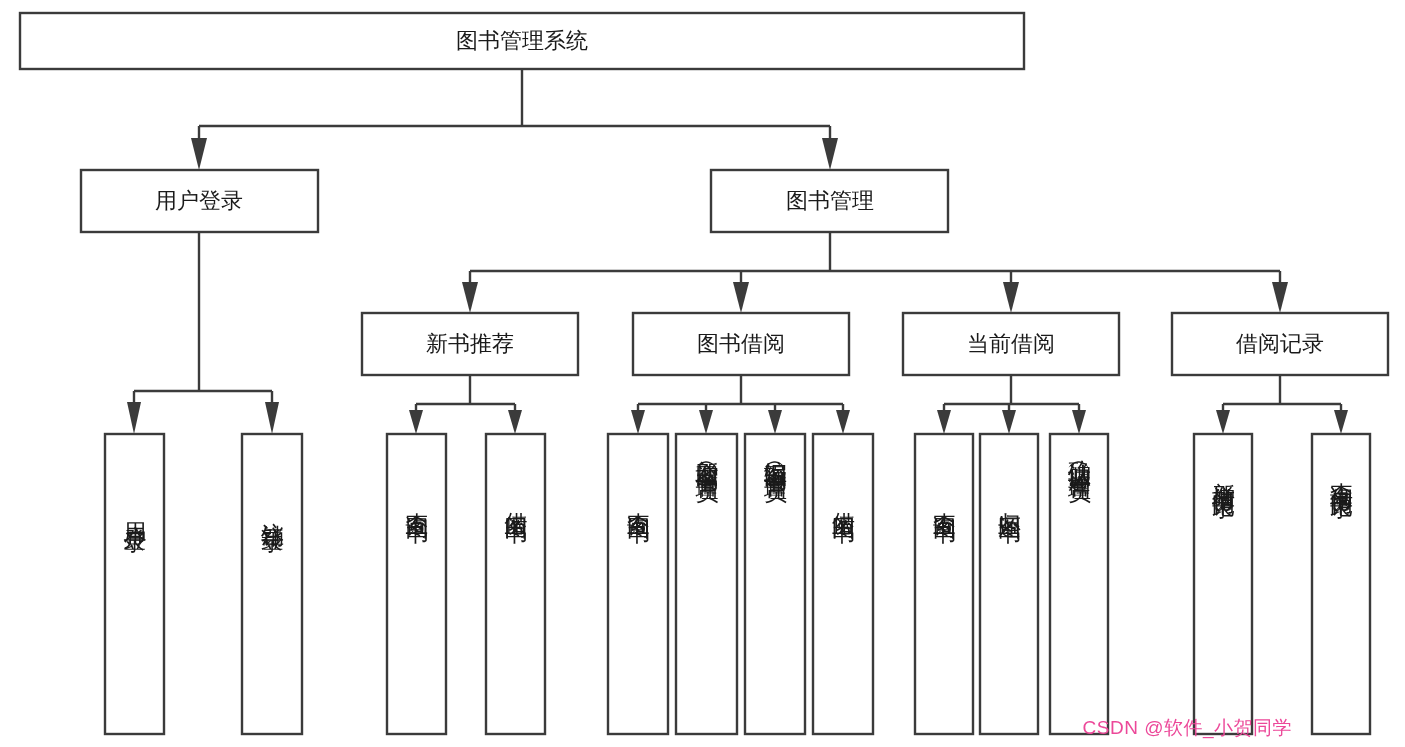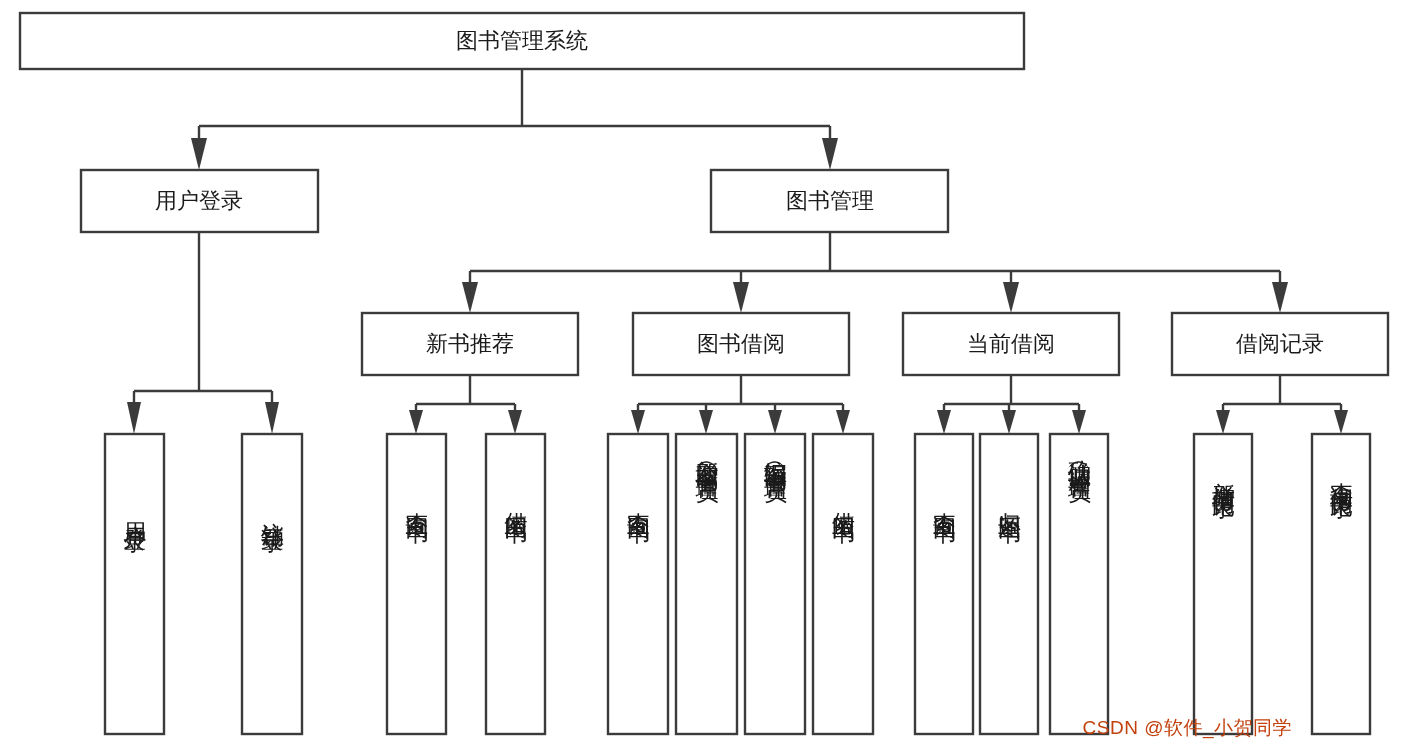--- a/index.html
+++ b/index.html
@@ -64,21 +64,21 @@
     letter-spacing: 3px;
     color: #1a1a1a;
     white-space: nowrap;
   }
   .watermark {
     position: absolute;
     right: 14px;
     bottom: 6px;
     font-family: "Liberation Sans", "DejaVu Sans", sans-serif;
     font-size: 19px;
-    color: #c2410c;
+    color: #ec4899;
     white-space: nowrap;
     letter-spacing: 0.5px;
   }
 </style>
 </head>
 <body>
 
 <div id="diagram-root">
 
   <svg class="diagram-canvas" viewBox="0 0 1405 747">

